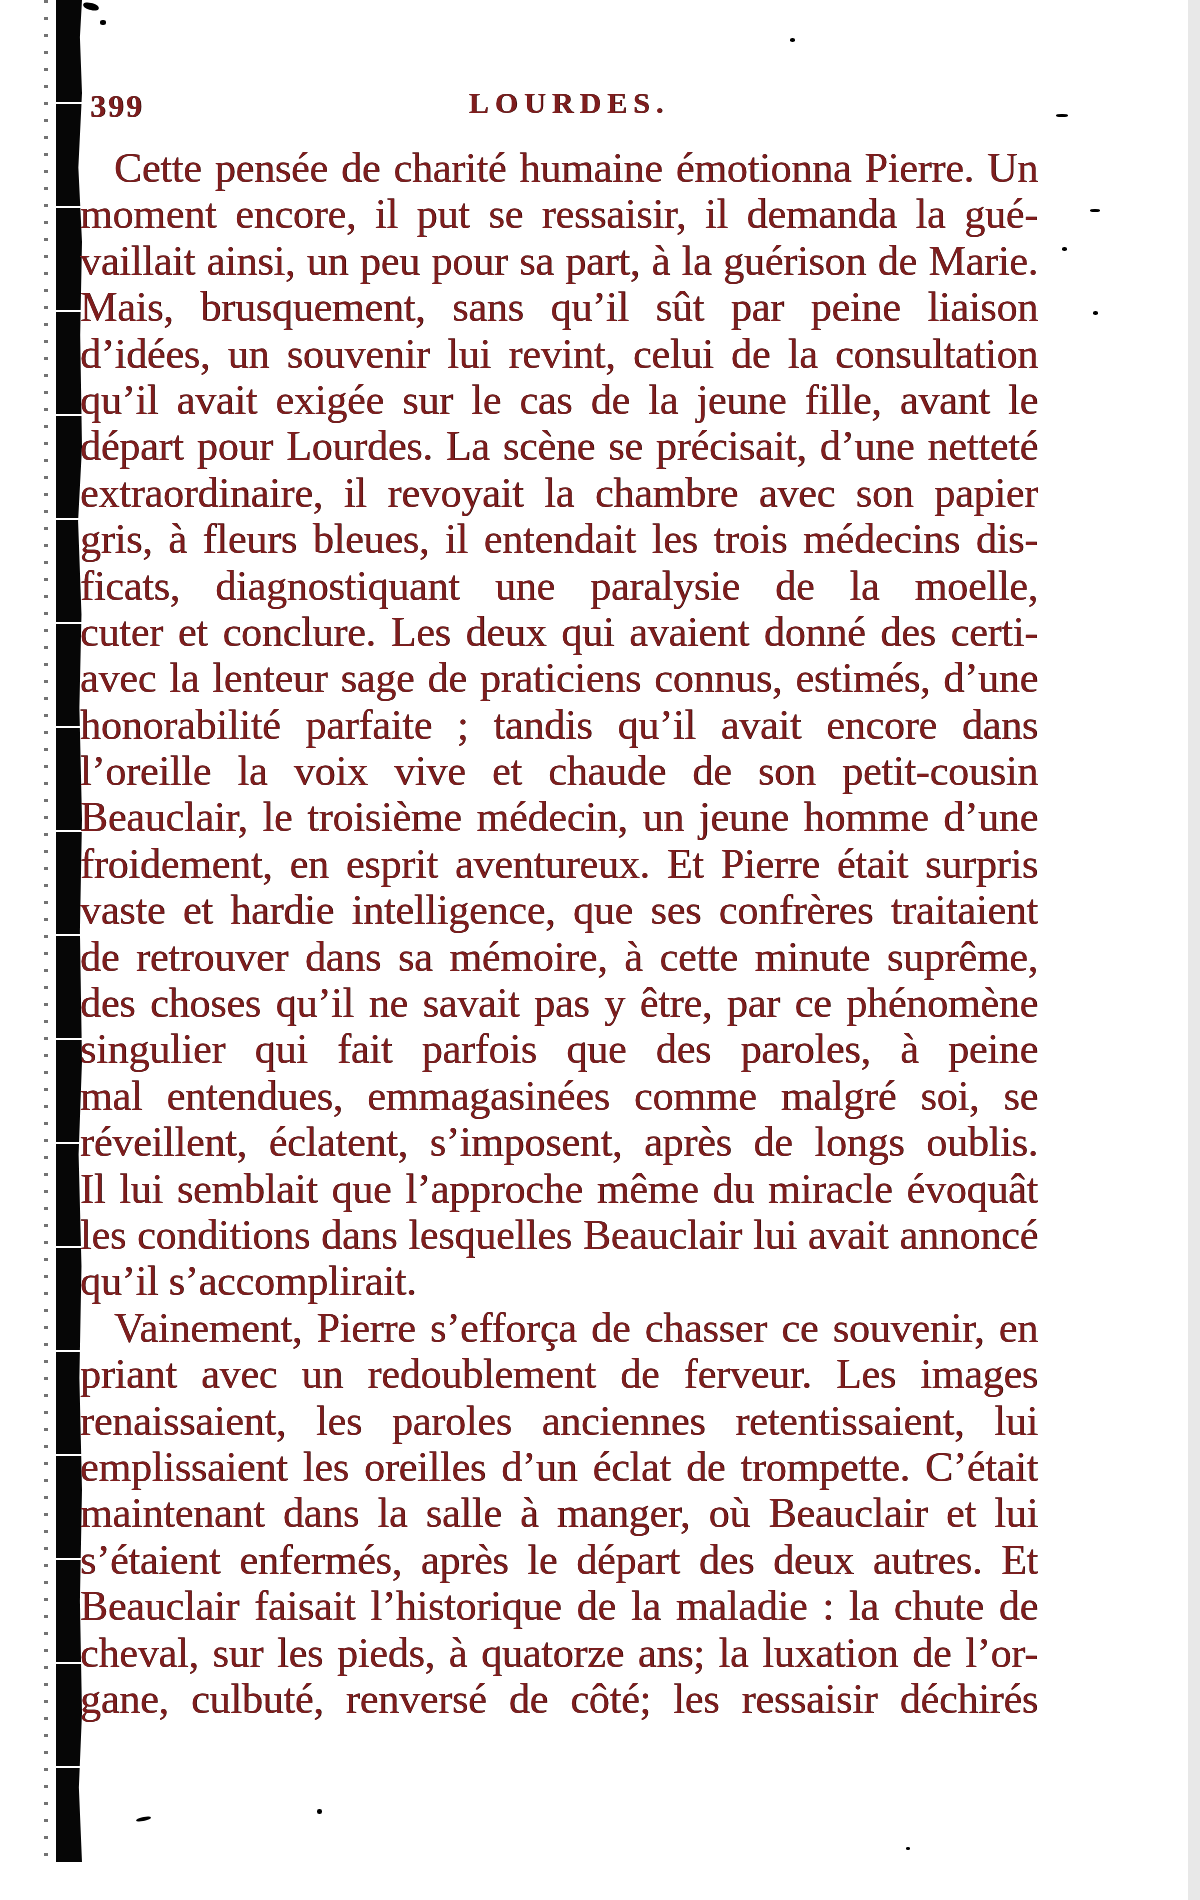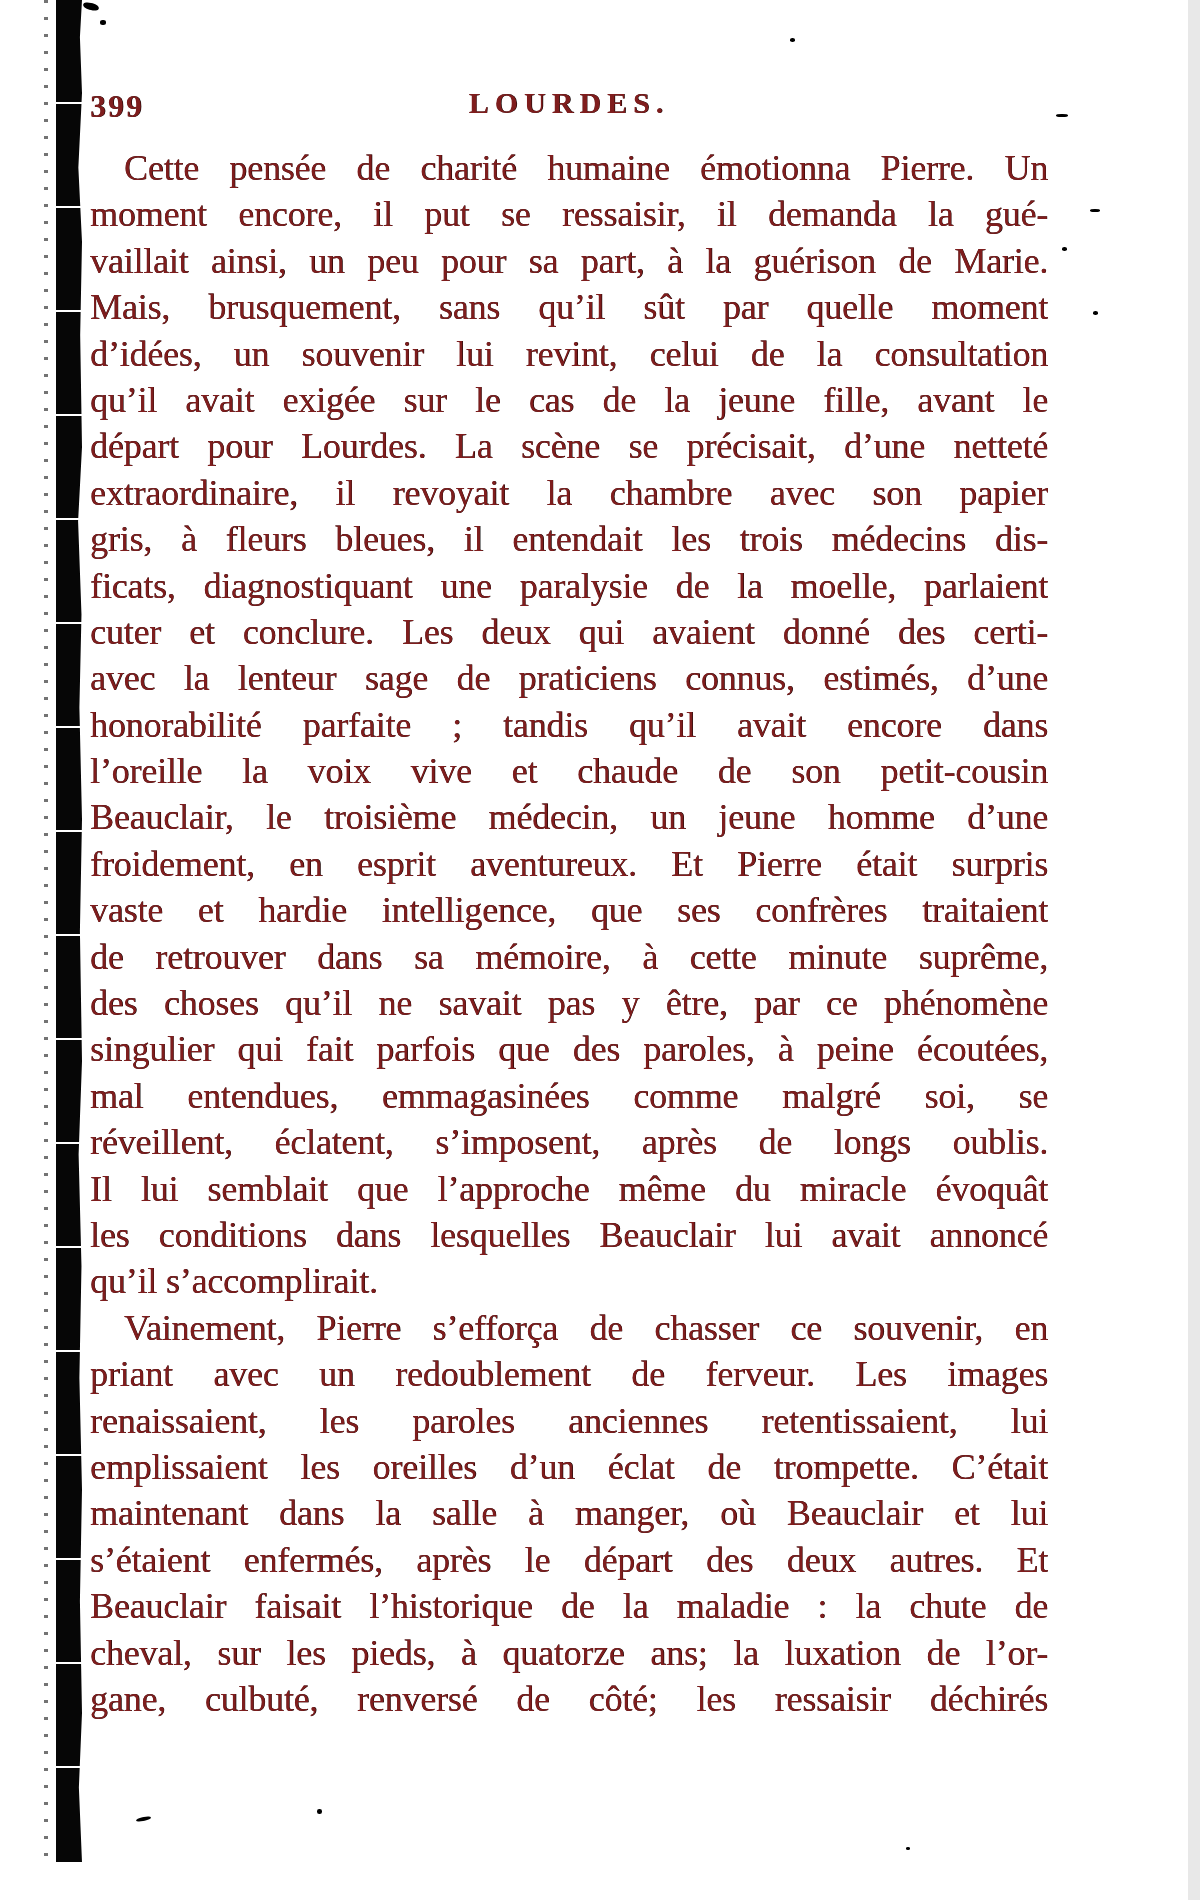--- a/index.html
+++ b/index.html
@@ -52,22 +52,22 @@
     position: absolute;
     left: 90px; top: 88px; width: 958px;
     text-align: left;
     font-size: 32px;
     font-weight: bold;
     letter-spacing: 2px;
     text-shadow: 0.4px 0.4px 0 #000;
   }
   .body-text {
     position: absolute;
-    left: 90px; top: 145px; width: 958px;
-    font-size: 36px;
+    left: 80px; top: 145px; width: 958px;
+    font-size: 42px;
     line-height: 46.4px;
     letter-spacing: -0.2px;
     text-shadow: 0.35px 0.35px 0 #000;
   }
   .line {
     text-align: justify;
     text-align-last: justify;
     max-height: 46.4px;
     overflow: hidden;
     white-space: normal;
@@ -85,21 +85,21 @@
   <div class="gutter-noise"></div>
 
   <div class="header-title">LOURDES.</div>
 
   <div class="header-pageno">399</div>
 
   <div class="body-text">
       <div class="line indent">Cette pensée de charité humaine émotionna Pierre. Un</div>
       <div class="line">moment encore, il put se ressaisir, il demanda la gué-</div>
       <div class="line">vaillait ainsi, un peu pour sa part, à la guérison de Marie.</div>
-      <div class="line">Mais, brusquement, sans qu’il sût par quelle moment</div>
+      <div class="line">Mais, brusquement, sans qu’il sût par peine liaison</div>
       <div class="line">d’idées, un souvenir lui revint, celui de la consultation</div>
       <div class="line">qu’il avait exigée sur le cas de la jeune fille, avant le</div>
       <div class="line">départ pour Lourdes. La scène se précisait, d’une netteté</div>
       <div class="line">extraordinaire, il revoyait la chambre avec son papier</div>
       <div class="line">gris, à fleurs bleues, il entendait les trois médecins dis-</div>
       <div class="line">ficats, diagnostiquant une paralysie de la moelle, parlaient</div>
       <div class="line">cuter et conclure. Les deux qui avaient donné des certi-</div>
       <div class="line">avec la lenteur sage de praticiens connus, estimés, d’une</div>
       <div class="line">honorabilité parfaite ; tandis qu’il avait encore dans</div>
       <div class="line">l’oreille la voix vive et chaude de son petit-cousin</div>

